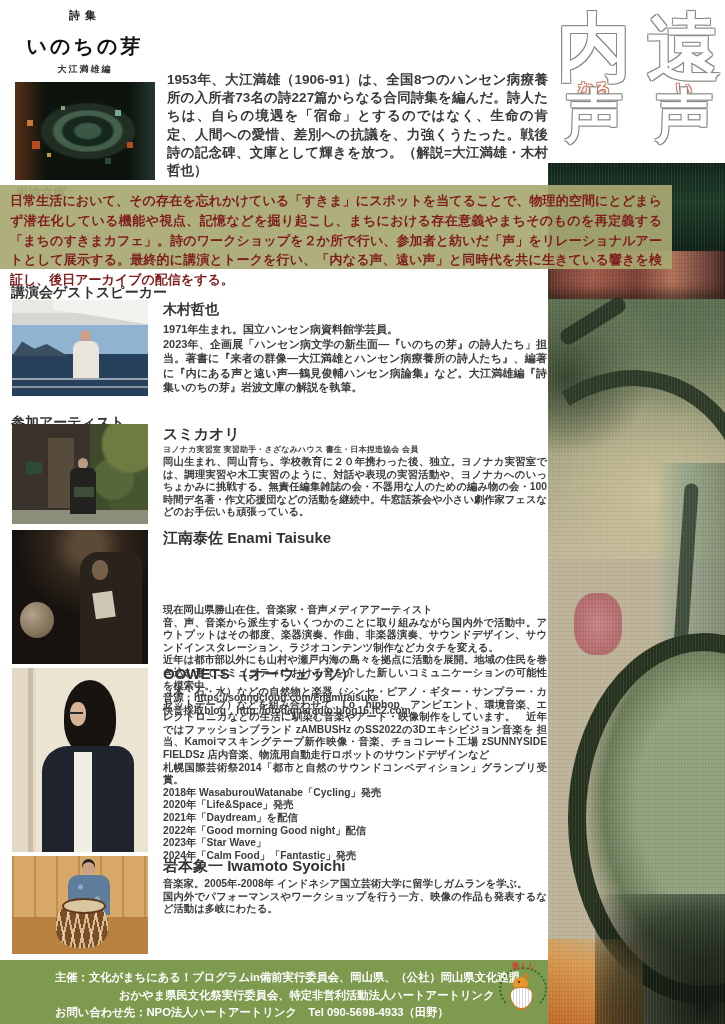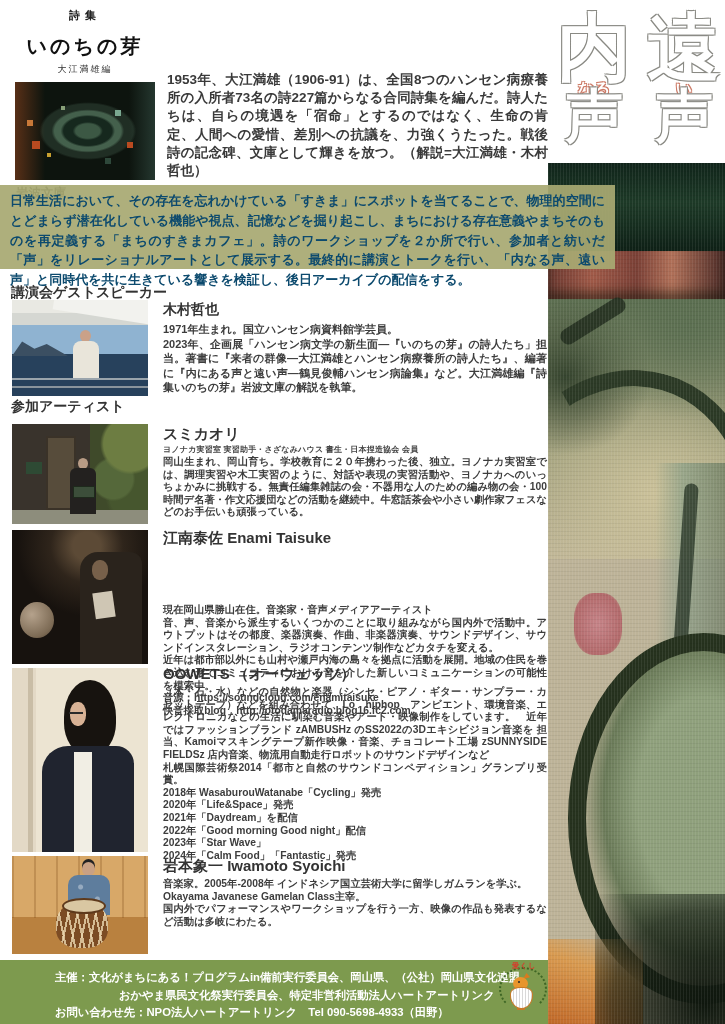--- a/index.html
+++ b/index.html
@@ -22,21 +22,21 @@
   .as-arc2{position:absolute;left:20px;top:470px;width:235px;height:335px;border-radius:50%;border:18px solid #26321e;background:radial-gradient(ellipse at 50% 45%,#8fa07c 0 40%,#6a7a58 60%,transparent 75%);}
   .as-orange{position:absolute;left:0;bottom:0;width:95px;height:85px;background:linear-gradient(20deg,#c06828,#d89a50 60%,rgba(216,154,80,0));}
   .as-bottomdark{position:absolute;right:0;bottom:0;width:130px;height:130px;background:radial-gradient(circle at 85% 85%,#0f170e,rgba(15,23,14,.65) 60%,transparent);}
   .as-weave{position:absolute;inset:0;background:
       repeating-linear-gradient(90deg,rgba(255,255,255,.07) 0 1px,transparent 1px 3px),
       repeating-linear-gradient(0deg,rgba(0,0,0,.05) 0 1px,transparent 1px 4px);}
   
   .cover{position:absolute;left:10px;top:8px;width:150px;text-align:center;z-index:2;}
   .cover-series{font-family:"Liberation Serif","DejaVu Serif",serif;font-weight:bold;font-size:11px;letter-spacing:5px;color:#222;}
   .cover-title{font-family:"Liberation Serif","DejaVu Serif",serif;font-weight:bold;font-size:20px;letter-spacing:3px;color:#111;margin-top:10px;}
-  .cover-editor{font-family:"Liberation Serif","DejaVu Serif",serif;font-size:9px;color:#333;margin-top:3px;letter-spacing:2px;}
+  .cover-editor{font-family:"Liberation Serif","DejaVu Serif",serif;font-size:9px;color:#333;margin-top:3px;letter-spacing:2px;font-weight:bold;}
   .cover-art{position:relative;width:140px;height:98px;margin:6px auto 0;overflow:hidden;background:
       radial-gradient(ellipse 54% 46% at 52% 50%,#3c5844 0 16%,#16281e 20% 32%,#44604c 36% 44%,#202e24 48% 60%,#0d140e 64% 100%),#17120c;}
   .cover-art .corner1{position:absolute;left:0;top:0;width:30px;height:98px;background:linear-gradient(90deg,rgba(150,70,30,.55),transparent);}
   .cover-art .corner2{position:absolute;right:0;top:0;width:26px;height:98px;background:linear-gradient(270deg,rgba(60,90,80,.5),transparent);}
   .cover-dots{position:absolute;left:0;top:0;width:2px;height:2px;
       box-shadow:20px 62px 0 3px #b84a20,33px 72px 0 1px #c8a030,102px 30px 0 2px #7aa890,
                  114px 62px 0 2px #b84a20,47px 25px 0 1px #88a078,92px 78px 0 2px #2e483a,
                  14px 40px 0 2px #c87838;}
   .cover-imprint{font-weight:bold;font-size:12.5px;color:#222;text-align:left;margin:5px 0 0 6px;}
   
@@ -44,22 +44,22 @@
   
   .tcol{position:absolute;top:12px;width:88px;text-align:center;z-index:2;font-family:"Liberation Serif","DejaVu Serif",serif;}
   .tcol1{left:550px;}  .tcol2{left:640px;}
   .t-big{display:block;font-size:74px;line-height:72px;font-weight:bold;color:#fff;
       text-shadow:-1px -1px 0 #8a8a84,1px -1px 0 #8a8a84,-1px 1px 0 #8a8a84,1px 1px 0 #8a8a84;}
   .t-kana{display:block;font-size:16px;line-height:14px;font-weight:bold;color:#fff;margin:-2px 0 0 0;
       text-shadow:-1px -1px 0 #cc7a66,1px -1px 0 #cc7a66,-1px 1px 0 #cc7a66,1px 1px 0 #cc7a66;}
   .t-koe{display:block;font-size:58px;line-height:50px;font-weight:bold;color:#fff;margin-top:-4px;
       text-shadow:-1px -1px 0 #8a8a84,1px -1px 0 #8a8a84,-1px 1px 0 #8a8a84,1px 1px 0 #8a8a84;}
   
-  .olive{position:absolute;left:0;top:185px;width:615px;height:84px;background:rgba(168,169,114,.93);
-      color:#0c4a6e;font-weight:bold;font-size:13px;line-height:19.8px;padding:6px 10px 0 10px;box-sizing:border-box;
+  .olive{position:absolute;left:0;top:185px;width:672px;height:84px;background:rgba(168,169,114,.93);
+      color:#7f1d1d;font-weight:bold;font-size:13px;line-height:19.8px;padding:6px 10px 0 10px;box-sizing:border-box;
       text-align:justify;z-index:3;}
   
   .sec-heading{position:absolute;left:11px;font-size:14px;font-weight:bold;color:#333;z-index:2;}
   .photo{position:absolute;left:12px;overflow:hidden;z-index:2;}
   .pname{position:absolute;left:163px;font-size:15px;font-weight:bold;color:#333;z-index:2;}
   .psub{position:absolute;left:163px;font-size:8px;font-weight:bold;color:#444;z-index:2;letter-spacing:.2px;}
   .pbio{position:absolute;left:163px;width:384px;font-weight:bold;color:#3d3d3d;z-index:2;text-align:justify;}
   .bio-lg{font-size:11px;line-height:14.6px;}
   .bio-sm{font-size:10.3px;line-height:12.6px;}
   
@@ -172,21 +172,21 @@
     <div class="head"></div>
     <div class="body"></div>
     <div class="rail"></div>
   </div>
   <div class="pname" style="top:301px;font-size:14px;">木村哲也</div>
   <div class="pbio bio-lg" style="top:322px;">
     <div>1971年生まれ。国立ハンセン病資料館学芸員。</div>
     <div>2023年、企画展「ハンセン病文学の新生面―『いのちの芽』の詩人たち」担当。著書に『来者の群像―大江満雄とハンセン病療養所の詩人たち』、編著に『内にある声と遠い声―鶴見俊輔ハンセン病論集』など。大江満雄編『詩集いのちの芽』岩波文庫の解説を執筆。</div>
   </div>
 
-  <div class="sec-heading" style="top:398px;">参加アーティスト</div>
+  <div class="sec-heading" style="top:414px;">参加アーティスト</div>
 
   <div class="photo ph-sumika">
     <div class="leaves"></div>
     <div class="ground"></div>
     <div class="door"></div>
     <div class="sign"></div>
     <div class="head"></div>
     <div class="body"></div>
     <div class="box"></div>
   </div>
@@ -234,21 +234,20 @@
   <div class="photo ph-iwamoto">
     <div class="planks"></div>
     <div class="head"></div>
     <div class="shirt"></div>
     <div class="drum"></div>
     <div class="drumtop"></div>
   </div>
   <div class="pname" style="top:857px;">岩本象一 Iwamoto Syoichi</div>
   <div class="pbio bio-sm" style="top:878px;">
     <div>音楽家。2005年-2008年 インドネシア国立芸術大学に留学しガムランを学ぶ。</div>
-    <div>Okayama Javanese Gamelan Class主宰。</div>
     <div>国内外でパフォーマンスやワークショップを行う一方、映像の作品も発表するなど活動は多岐にわたる。</div>
   </div>
 
   <div class="footer">
     <div class="f-line first">主催：文化がまちにある！プログラムin備前実行委員会、岡山県、（公社）岡山県文化連盟、</div>
     <div class="f-line indent">おかやま県民文化祭実行委員会、特定非営利活動法人ハートアートリンク</div>
     <div class="f-line">お問い合わせ先：NPO法人ハートアートリンク　Tel 090-5698-4933（田野）</div>
   </div>
   <div class="mascot">
     <div class="mascot-dots"></div>

